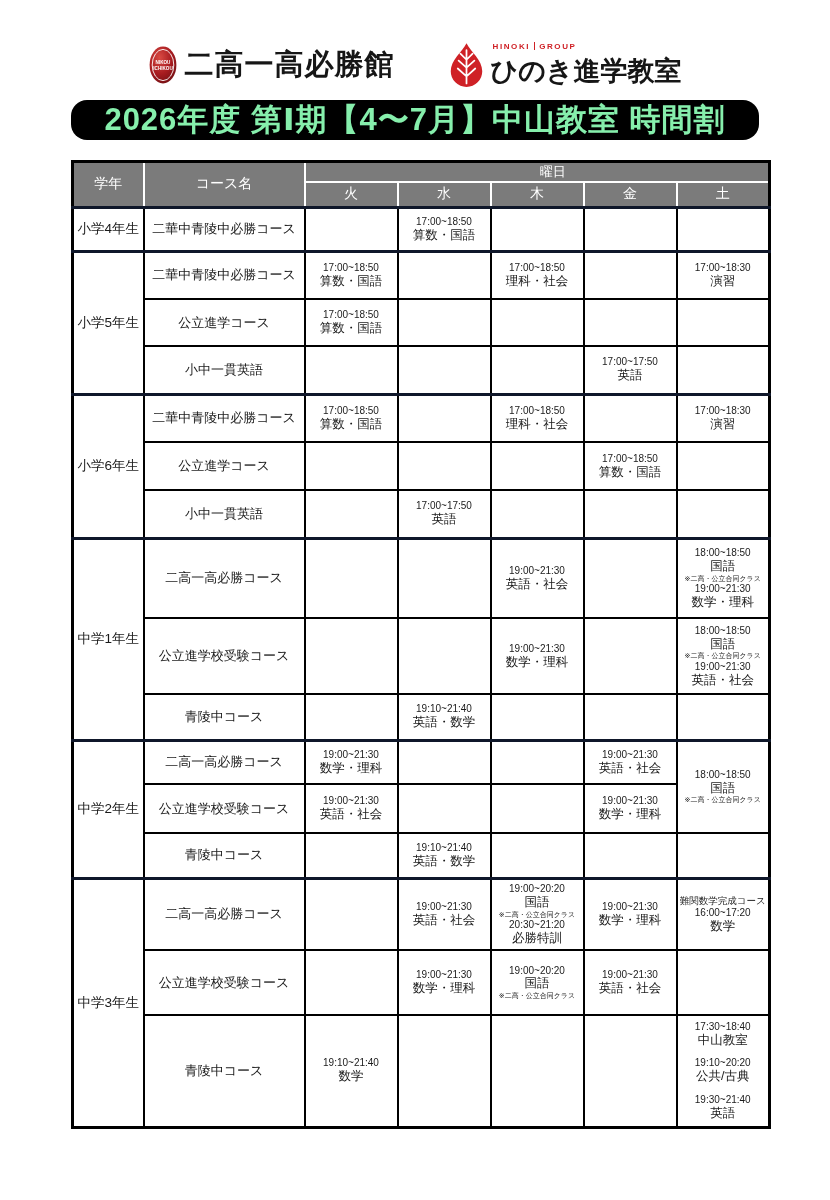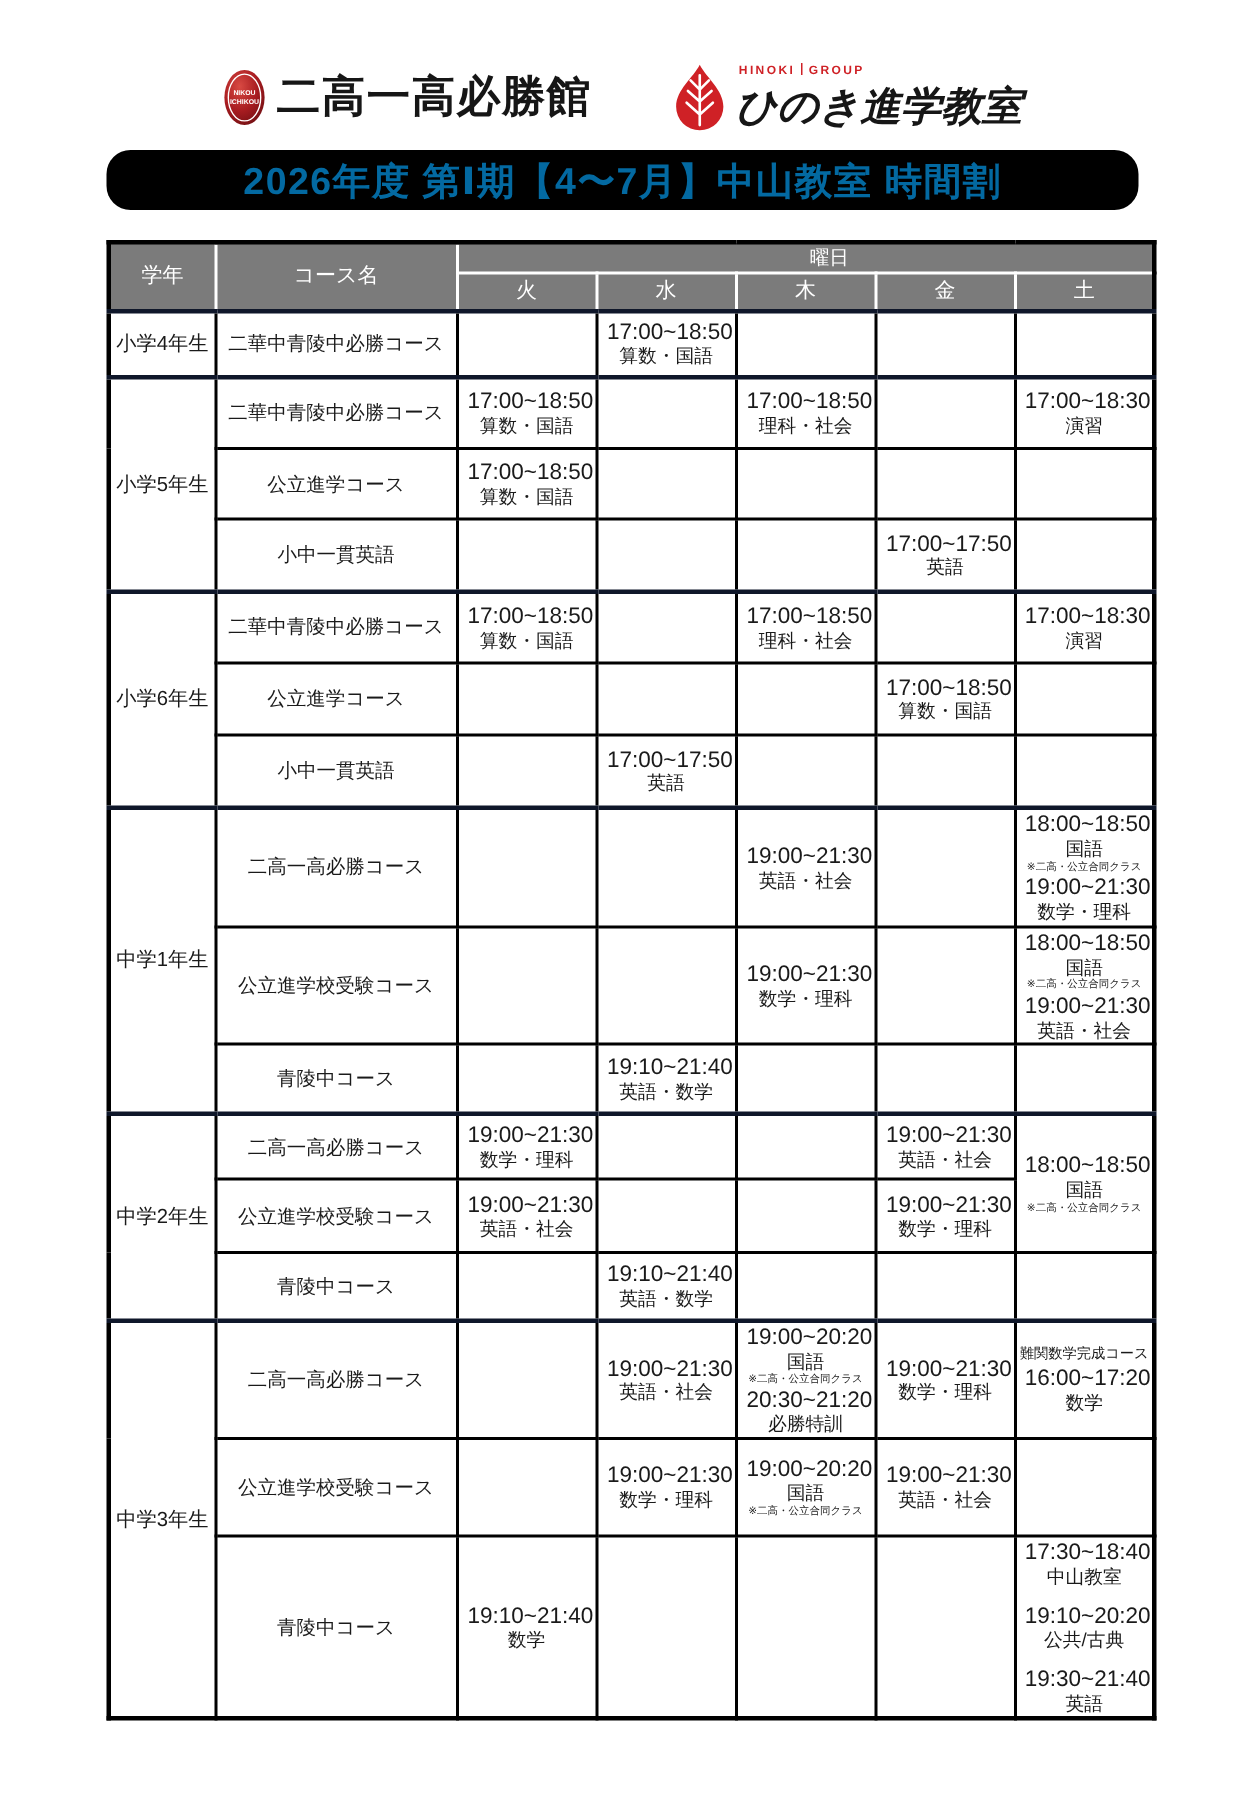--- a/index.html
+++ b/index.html
@@ -13,47 +13,47 @@
   .page { width: 688px; margin: 0 auto; padding-top: 38px; }
 
   
   .logo-row { display: flex; justify-content: center; align-items: center; gap: 54px; height: 54px; }
   .logo-nikou { display: flex; align-items: center; gap: 8px; }
   .logo-nikou-name { font-size: 29px; font-weight: bold; letter-spacing: 1px; color: #161616; white-space: nowrap; }
   .logo-hinoki { display: flex; align-items: flex-start; gap: 7px; }
   .hinoki-text { display: flex; flex-direction: column; }
   .hinoki-group-line { display: flex; align-items: center; gap: 4px; color: #cf2126; font-size: 8px; font-weight: bold; letter-spacing: 1.6px; margin: 0 0 2px 2px; }
   .hinoki-sep { width: 1px; height: 8px; background: #cf2126; }
-  .logo-hinoki-name { font-size: 27px; font-weight: bold; color: #161616; white-space: nowrap; font-style: italic; }
+  .logo-hinoki-name { font-size: 27px; font-weight: bold; color: #161616; white-space: nowrap; }
 
   
   .title-bar {
     margin-top: 8px; height: 40px; background: #000;
-    color: #0369a1; font-size: 25px; font-weight: bold; letter-spacing: 1px;
+    color: #86efac; font-size: 31px; font-weight: bold; letter-spacing: 1px;
     display: flex; align-items: center; justify-content: center; white-space: nowrap; border-radius: 16px;
   }
 
   
   .timetable-wrap { margin-top: 14px; }
   table.timetable { border-collapse: collapse; table-layout: fixed; width: 700px; border: 3px solid #000; margin-top: 20px; }
   col.c-grade { width: 71px; }
   col.c-course { width: 161px; }
   th {
     background: #7b7b7b; color: #fff; font-weight: normal;
     border: 2px solid #fff; padding: 0; text-align: center; vertical-align: middle;
   }
   th.day-group-th { height: 19px; font-size: 13px; padding-left: 32px; }
   th.day-th { height: 25px; font-size: 14px; }
   th.grade-th, th.course-th { font-size: 14px; }
   td { border: 2px solid #000; padding: 1px; text-align: center; vertical-align: middle; background: #fff; }
   td.band-top { border-top: 3px solid #0f172a; }
   td.grade-cell { font-size: 13.5px; padding: 0; white-space: nowrap; }
   td.course-cell { font-size: 13px; white-space: nowrap; }
   td.slot-cell { font-size: 12.5px; }
-  .slot-time { font-size: 15px; line-height: 1.18; white-space: nowrap; text-align: right; }
+  .slot-time { font-size: 10px; line-height: 1.18; white-space: nowrap; }
   .slot-subject { font-size: 12.5px; line-height: 1.18; white-space: nowrap; }
   .slot-note { font-size: 7px; line-height: 1.35; color: #222; white-space: nowrap; }
   .slot-label { font-size: 9.5px; line-height: 1.35; white-space: nowrap; }
   .slot-gap { height: 10px; }
 </style>
 </head>
 <body>
 
 <div class="page">
 

